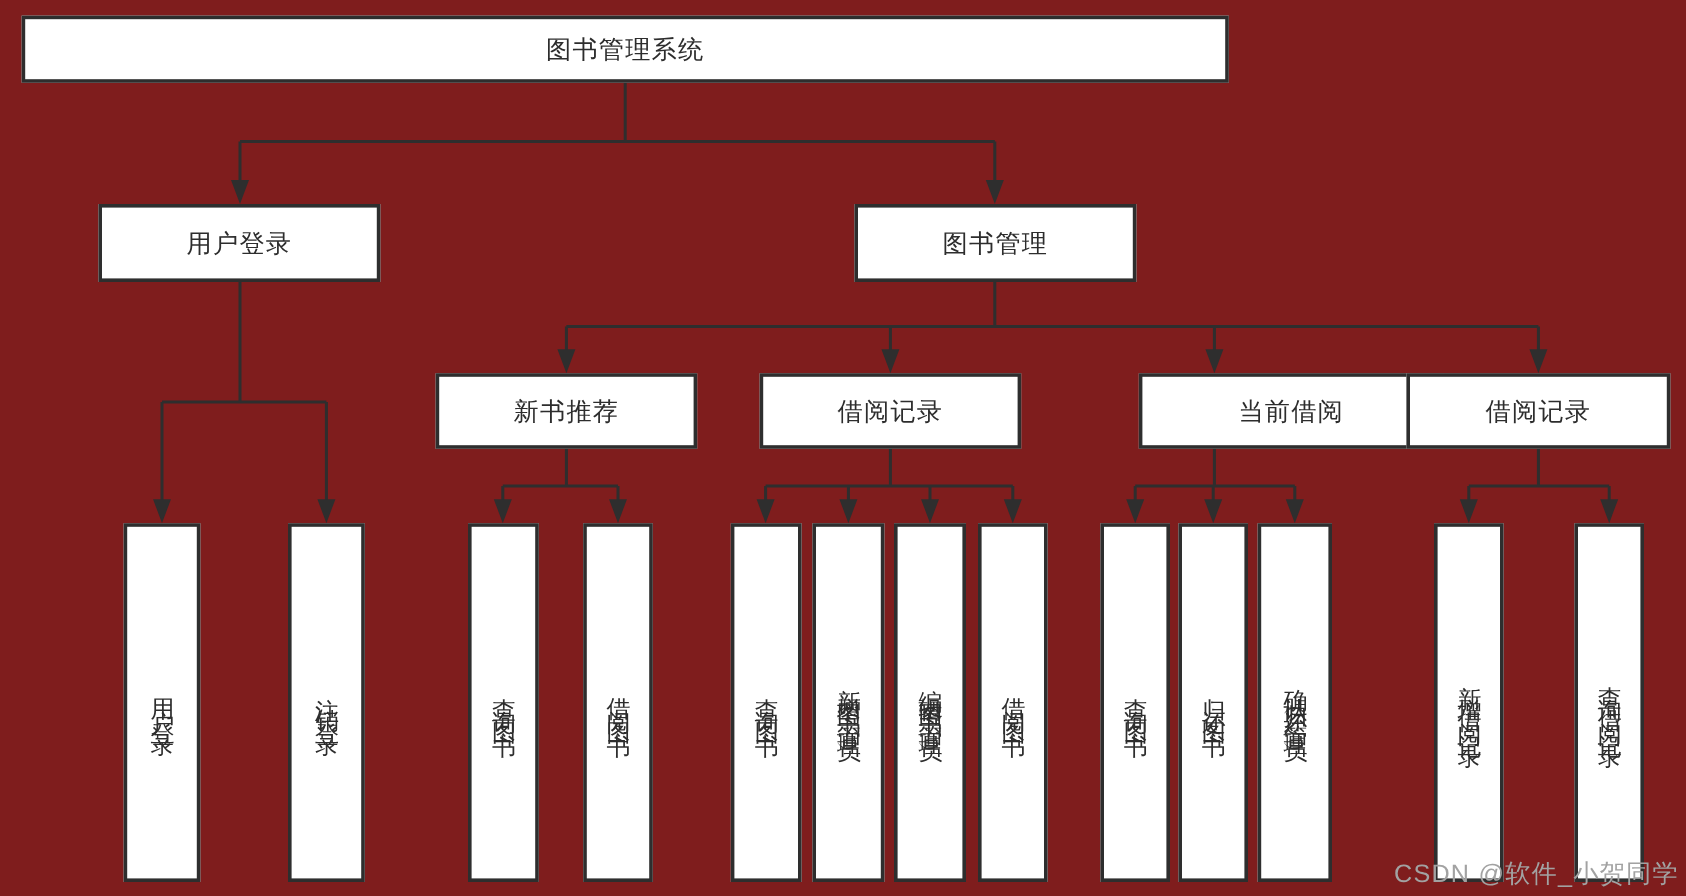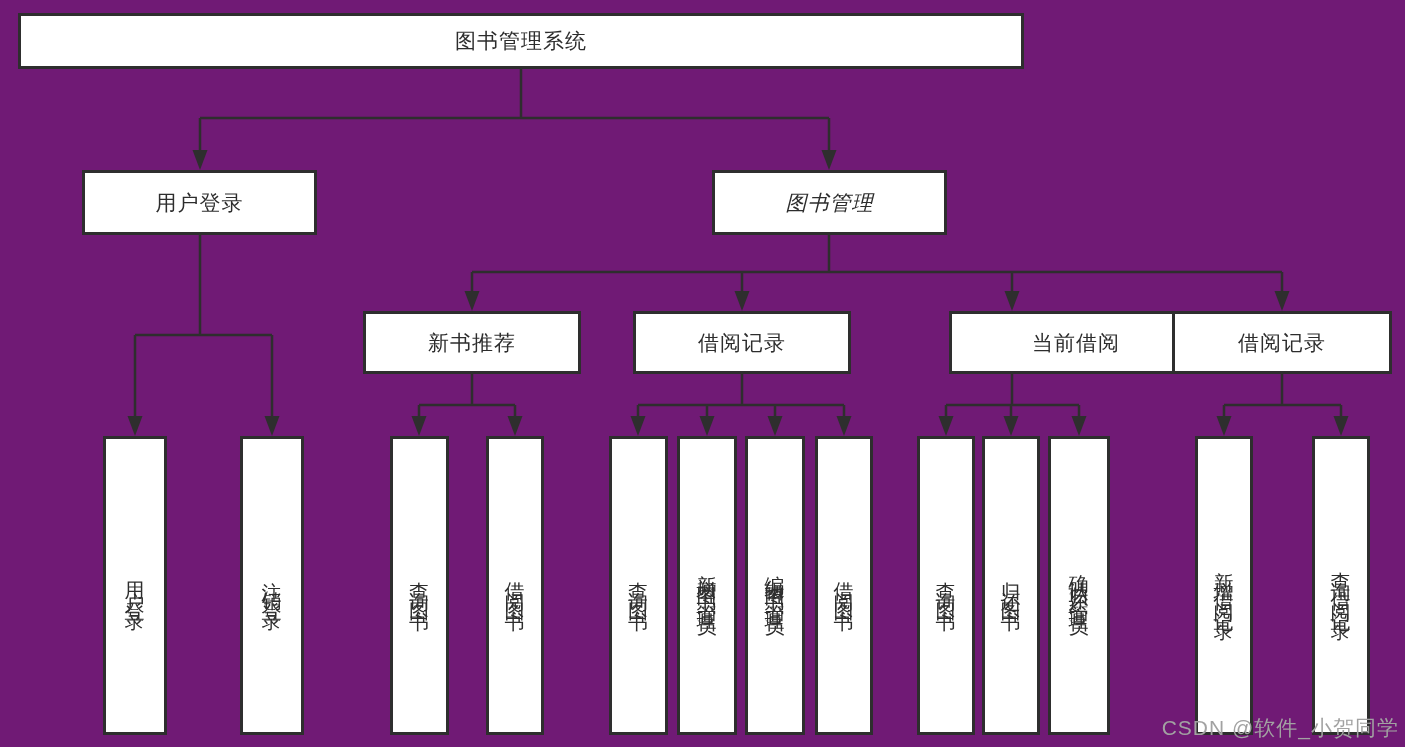--- a/index.html
+++ b/index.html
@@ -1,19 +1,19 @@
 <!DOCTYPE html>
 <html><head>
 <meta charset="utf-8">
 <style>
   html,body{margin:0;padding:0;background:#ffffff;}
   .canvas{
     position:relative;
     width:1405px;height:747px;
-    background:#701a75;
+    background:#7f1d1d;
     font-family:"Liberation Sans", sans-serif;
     overflow:hidden;
   }
   svg.connectors{position:absolute;left:0;top:0;z-index:1;}
   .box{
     position:absolute;
     box-sizing:border-box;
     border:3px solid #2e2e2e;
     background:#ffffff;
     display:flex;
@@ -22,21 +22,21 @@
     color:#2d2d2d;
     z-index:2;
     font-size:21px;
     letter-spacing:1px;
     text-align:center;
   }
   
   .n-root{left:18px;top:13px;width:1006px;height:56px;}
   
   .n-user-login{left:82px;top:170px;width:235px;height:65px;}
-  .n-book-mgmt{left:712px;top:170px;width:235px;height:65px;font-style:italic;}
+  .n-book-mgmt{left:712px;top:170px;width:235px;height:65px;}
   
   .n-l3{top:311px;height:63px;}
   .n-nbr{left:363px;width:218px;}
   .n-bb{left:633px;width:218px;}
   .n-cb{left:949px;width:254px;}
   .n-br{left:1172px;width:220px;text-align:right;}
   
   .leaf{top:436px;height:299px;}
   .vtext{
     writing-mode:vertical-rl;

